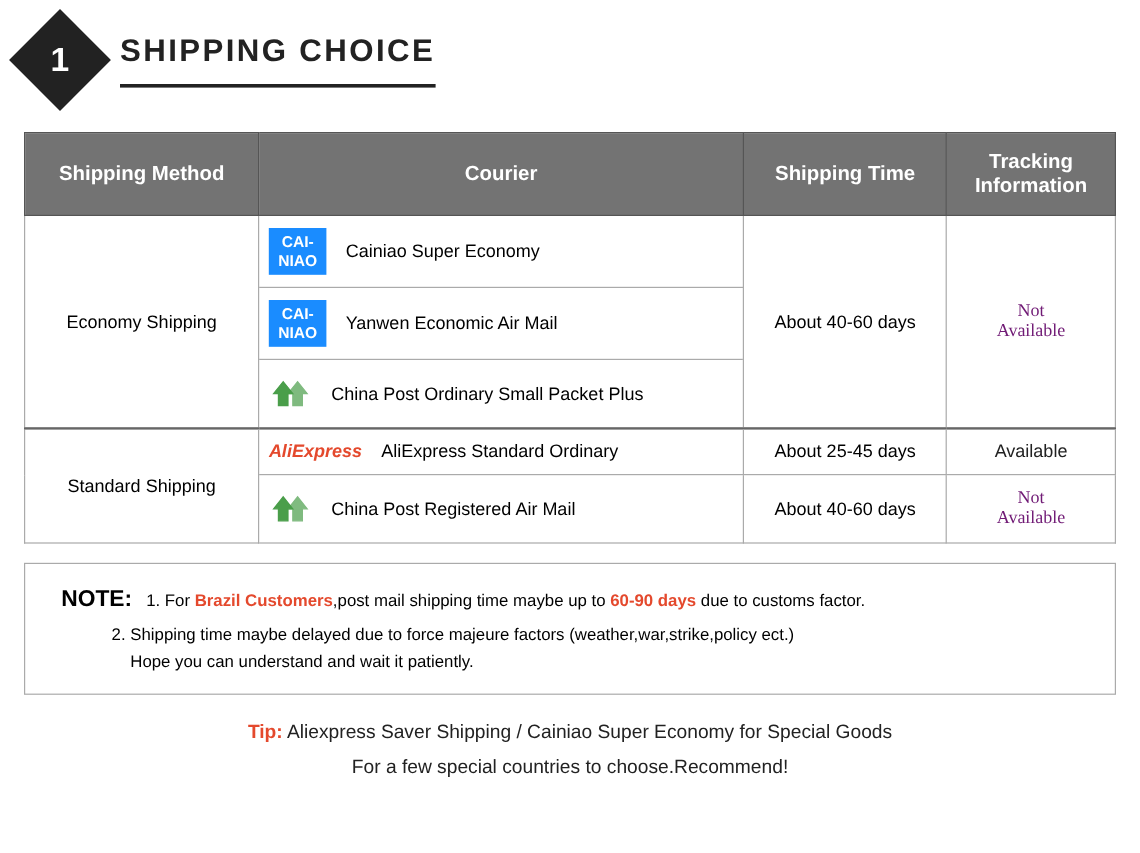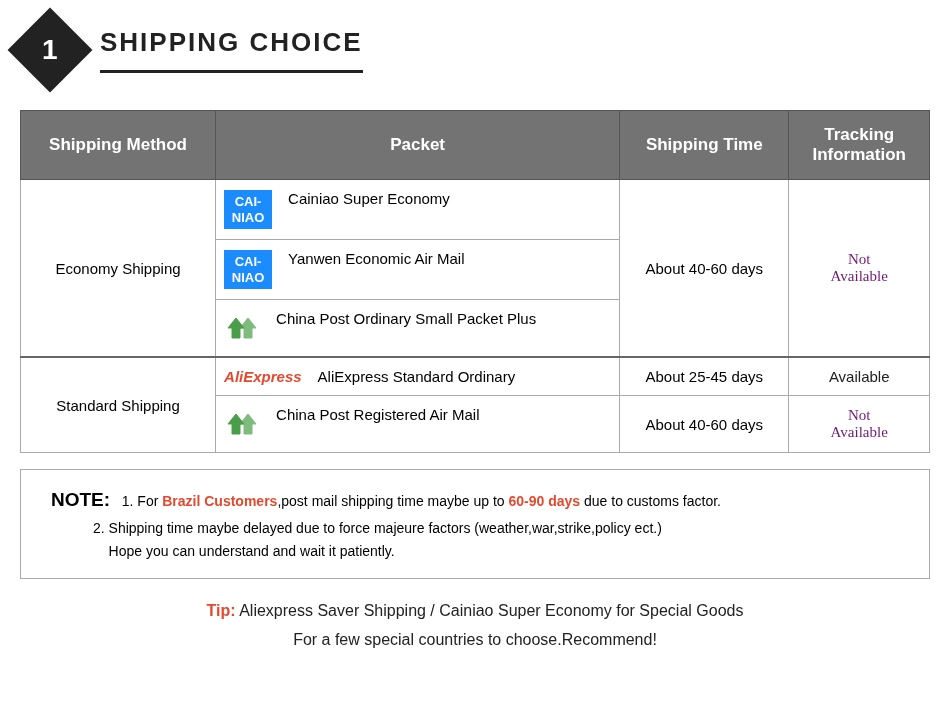--- a/index.html
+++ b/index.html
@@ -67,20 +67,21 @@
     .method-cell {
       font-size: 16px;
       font-weight: normal;
     }
     .courier-cell {
       text-align: left;
       padding-left: 20px;
     }
     .courier-row {
       display: flex;
+      align-items: center;
       gap: 16px;
     }
 
     
     .cainiao-logo {
       background: #1a8cff;
       color: #fff;
       font-weight: bold;
       font-size: 13px;
       padding: 4px 6px;
@@ -165,21 +166,21 @@
   <div class="header-diamond">
     <div class="header-diamond-inner">1</div>
   </div>
   <div class="header-title">SHIPPING CHOICE</div>
 </div>
 
 <table class="shipping-table">
   <thead>
     <tr>
       <th>Shipping Method</th>
-      <th>Packet</th>
+      <th>Courier</th>
       <th>Shipping Time</th>
       <th>Tracking<br>Information</th>
     </tr>
   </thead>
   <tbody>
 
     <tr>
       <td rowspan="3" class="method-cell">Economy Shipping</td>
       <td class="courier-cell">
         <div class="courier-row">

